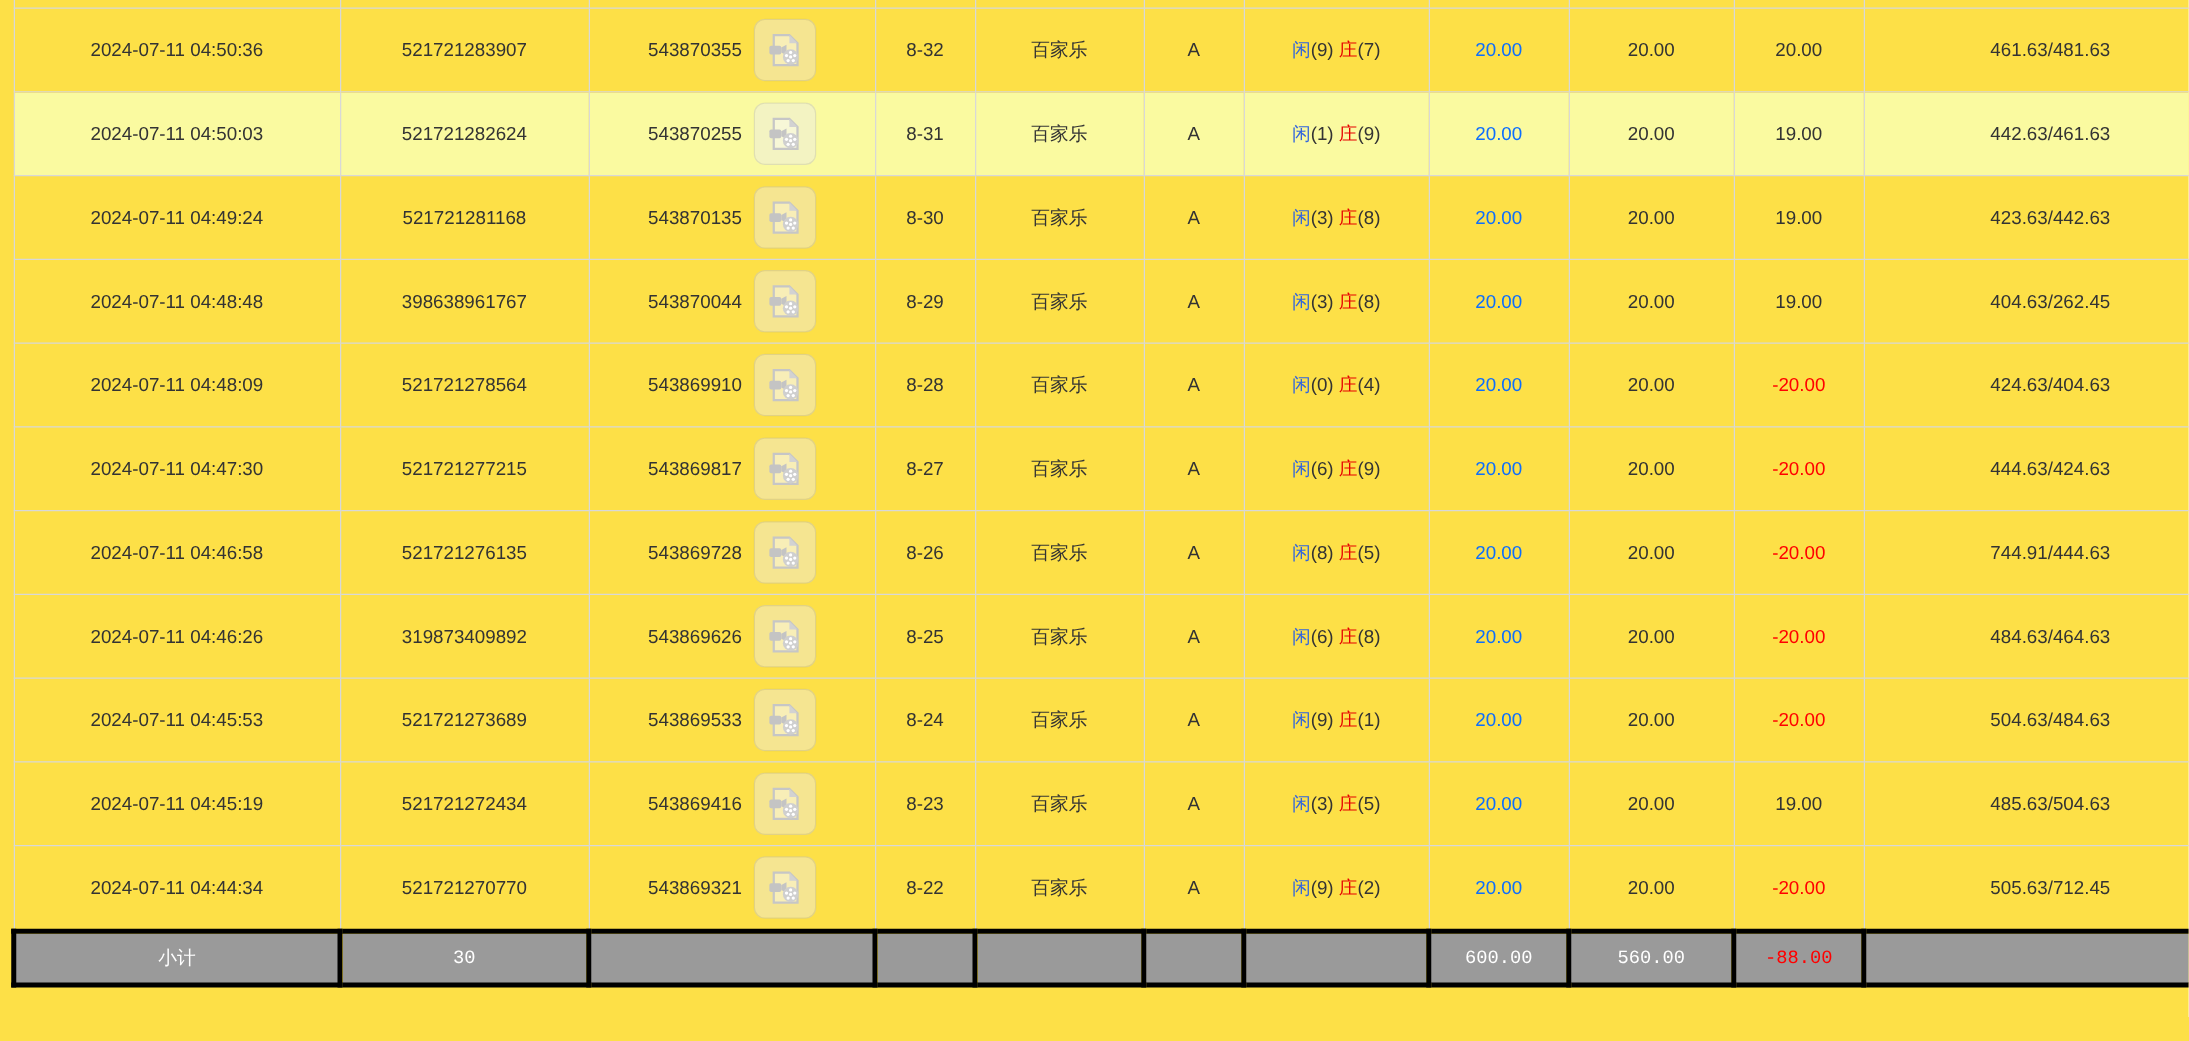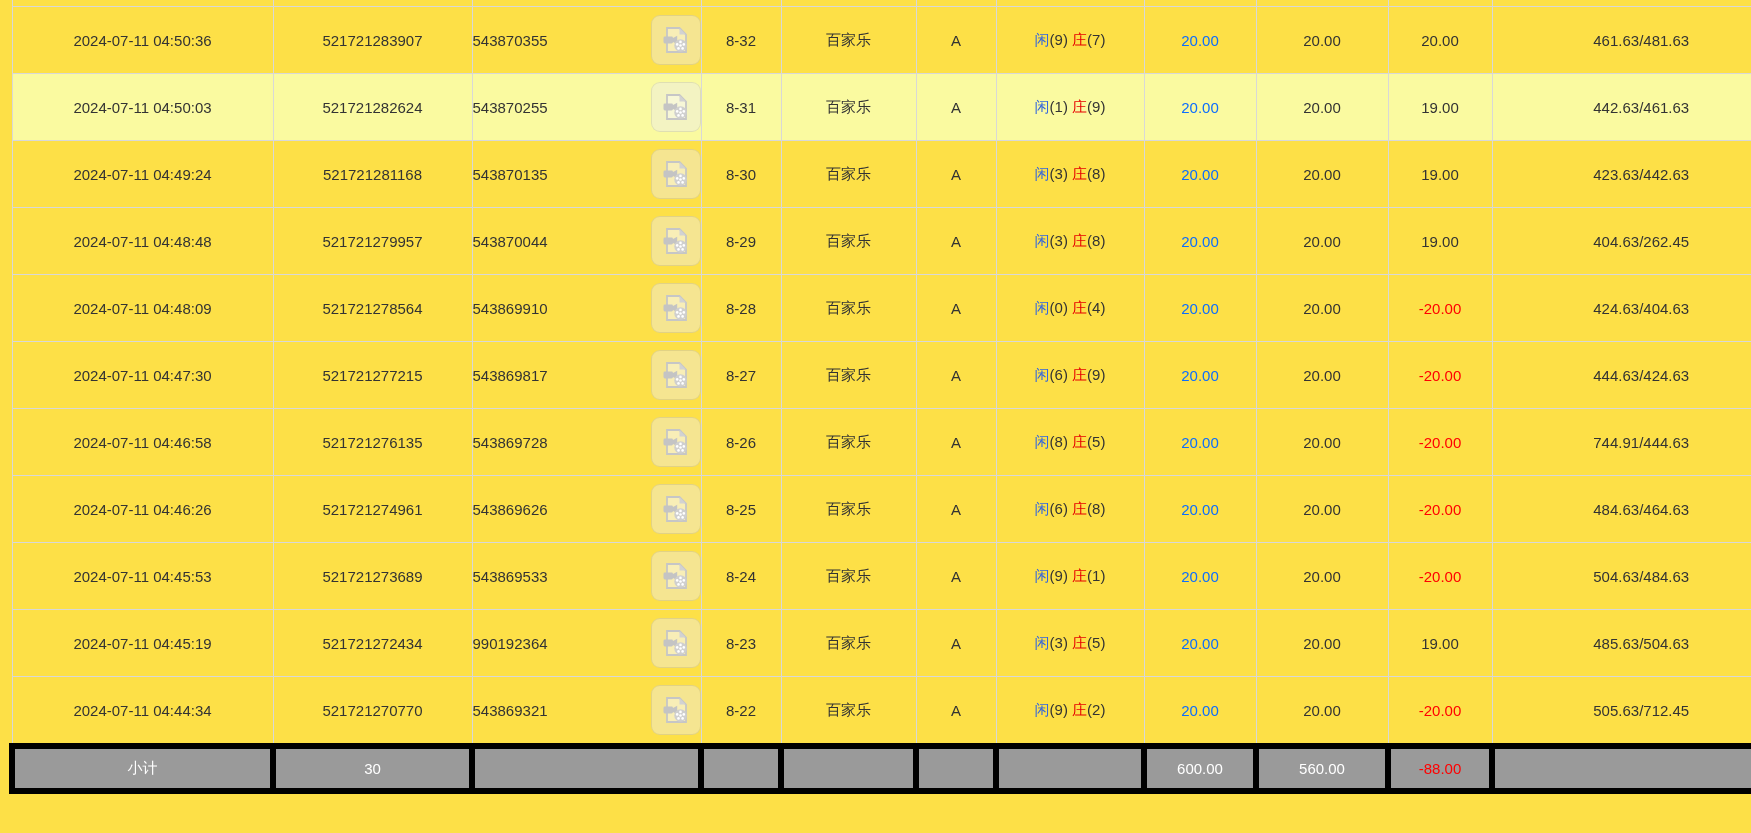--- a/index.html
+++ b/index.html
@@ -17,30 +17,30 @@
   tr.sliver td{height:6px;border-top:none;}
   tr.data-row td{height:66px;}
   tr.data-row td:last-child{border-right:none;padding-left:36px;}
   tr.sliver td:last-child{border-right:none;}
   tr.highlight td{background:#fafaa0;}
   td.cell-balance{text-align:right;padding-right:17px;}
   .blue{color:#0d6efd;}
   .player{color:#3366dd;}
   .banker{color:#e60000;}
   .negative{color:#ff0000;}
-  .gameid-wrap{display:flex;align-items:center;justify-content:space-between;gap:9px;}
+  .gameid-wrap{display:flex;align-items:center;justify-content:center;gap:9px;}
   .video-btn{
     display:inline-flex;align-items:center;justify-content:center;
     width:48px;height:48px;border:1px solid rgba(0,0,0,0.08);
     border-radius:9px;background:rgba(235,235,235,0.45);
     cursor:pointer;flex:0 0 auto;
   }
   .video-btn svg{display:block;}
   tr.summary-row td{
-    background:#9a9a9a;color:#ffffff;border:6px solid #000000;height:39px;
+    background:#9a9a9a;color:#ffffff;border:4px solid #000000;height:39px;font-family:Liberation Mono, monospace;
   }
   tr.summary-row:first-of-type td{border-top:1px solid #d8d8d8;}
   tr.summary-row td:last-child{border-right:none;}
   tr.summary-row td .negative{color:#ff0000;}
 </style>
 </head>
 <body>
 
 <div class="viewport">
   <table class="records">
@@ -177,21 +177,21 @@
     </td>
     <td class="cell-bet">
       <span class="blue">20.00</span>
     </td>
     <td class="cell-valid">20.00</td>
     <td class="cell-winloss">19.00</td>
     <td class="cell-balance">423.63/442.63</td>
   </tr>
         <tr class="data-row">
     <td class="cell-time">2024-07-11 04:48:48</td>
-    <td class="cell-order">521721279957</td>
+    <td class="cell-order">398638961767</td>
     <td class="cell-gameid">
       <div class="gameid-wrap">
         <span>543870044</span>
         <span class="video-btn">
           <svg width="32" height="32" viewBox="0 0 32 32" fill="none">
             <path d="M7 4 H19.5 L26 10.5 V28 H7 Z" stroke="#c6c6c6" stroke-width="1.8" fill="#ffffff" fill-opacity="0.35"></path>
             <path d="M19.5 4 V10.5 H26 Z" fill="#d2d2d2"></path>
             <rect x="3.5" y="12.5" width="9.5" height="7" rx="1.4" fill="#c4c4c4"></rect>
             <polygon points="13,14 17.2,11.8 17.2,20.2 13,18" fill="#c4c4c4"></polygon>
             <circle cx="20.5" cy="21.5" r="6.2" fill="#cfcfcf"></circle>
@@ -325,21 +325,21 @@
     </td>
     <td class="cell-bet">
       <span class="blue">20.00</span>
     </td>
     <td class="cell-valid">20.00</td>
     <td class="cell-winloss negative">-20.00</td>
     <td class="cell-balance">744.91/444.63</td>
   </tr>
         <tr class="data-row">
     <td class="cell-time">2024-07-11 04:46:26</td>
-    <td class="cell-order">521721274961</td>
+    <td class="cell-order">319873409892</td>
     <td class="cell-gameid">
       <div class="gameid-wrap">
         <span>543869626</span>
         <span class="video-btn">
           <svg width="32" height="32" viewBox="0 0 32 32" fill="none">
             <path d="M7 4 H19.5 L26 10.5 V28 H7 Z" stroke="#c6c6c6" stroke-width="1.8" fill="#ffffff" fill-opacity="0.35"></path>
             <path d="M19.5 4 V10.5 H26 Z" fill="#d2d2d2"></path>
             <rect x="3.5" y="12.5" width="9.5" height="7" rx="1.4" fill="#c4c4c4"></rect>
             <polygon points="13,14 17.2,11.8 17.2,20.2 13,18" fill="#c4c4c4"></polygon>
             <circle cx="20.5" cy="21.5" r="6.2" fill="#cfcfcf"></circle>
@@ -402,21 +402,21 @@
     </td>
     <td class="cell-valid">20.00</td>
     <td class="cell-winloss negative">-20.00</td>
     <td class="cell-balance">504.63/484.63</td>
   </tr>
         <tr class="data-row">
     <td class="cell-time">2024-07-11 04:45:19</td>
     <td class="cell-order">521721272434</td>
     <td class="cell-gameid">
       <div class="gameid-wrap">
-        <span>990192364</span>
+        <span>543869416</span>
         <span class="video-btn">
           <svg width="32" height="32" viewBox="0 0 32 32" fill="none">
             <path d="M7 4 H19.5 L26 10.5 V28 H7 Z" stroke="#c6c6c6" stroke-width="1.8" fill="#ffffff" fill-opacity="0.35"></path>
             <path d="M19.5 4 V10.5 H26 Z" fill="#d2d2d2"></path>
             <rect x="3.5" y="12.5" width="9.5" height="7" rx="1.4" fill="#c4c4c4"></rect>
             <polygon points="13,14 17.2,11.8 17.2,20.2 13,18" fill="#c4c4c4"></polygon>
             <circle cx="20.5" cy="21.5" r="6.2" fill="#cfcfcf"></circle>
             <circle cx="20.5" cy="21.5" r="1.3" fill="#ffffff"></circle>
             <circle cx="20.5" cy="17.9" r="1.3" fill="#ffffff"></circle>
             <circle cx="17.2" cy="20.4" r="1.3" fill="#ffffff"></circle>

